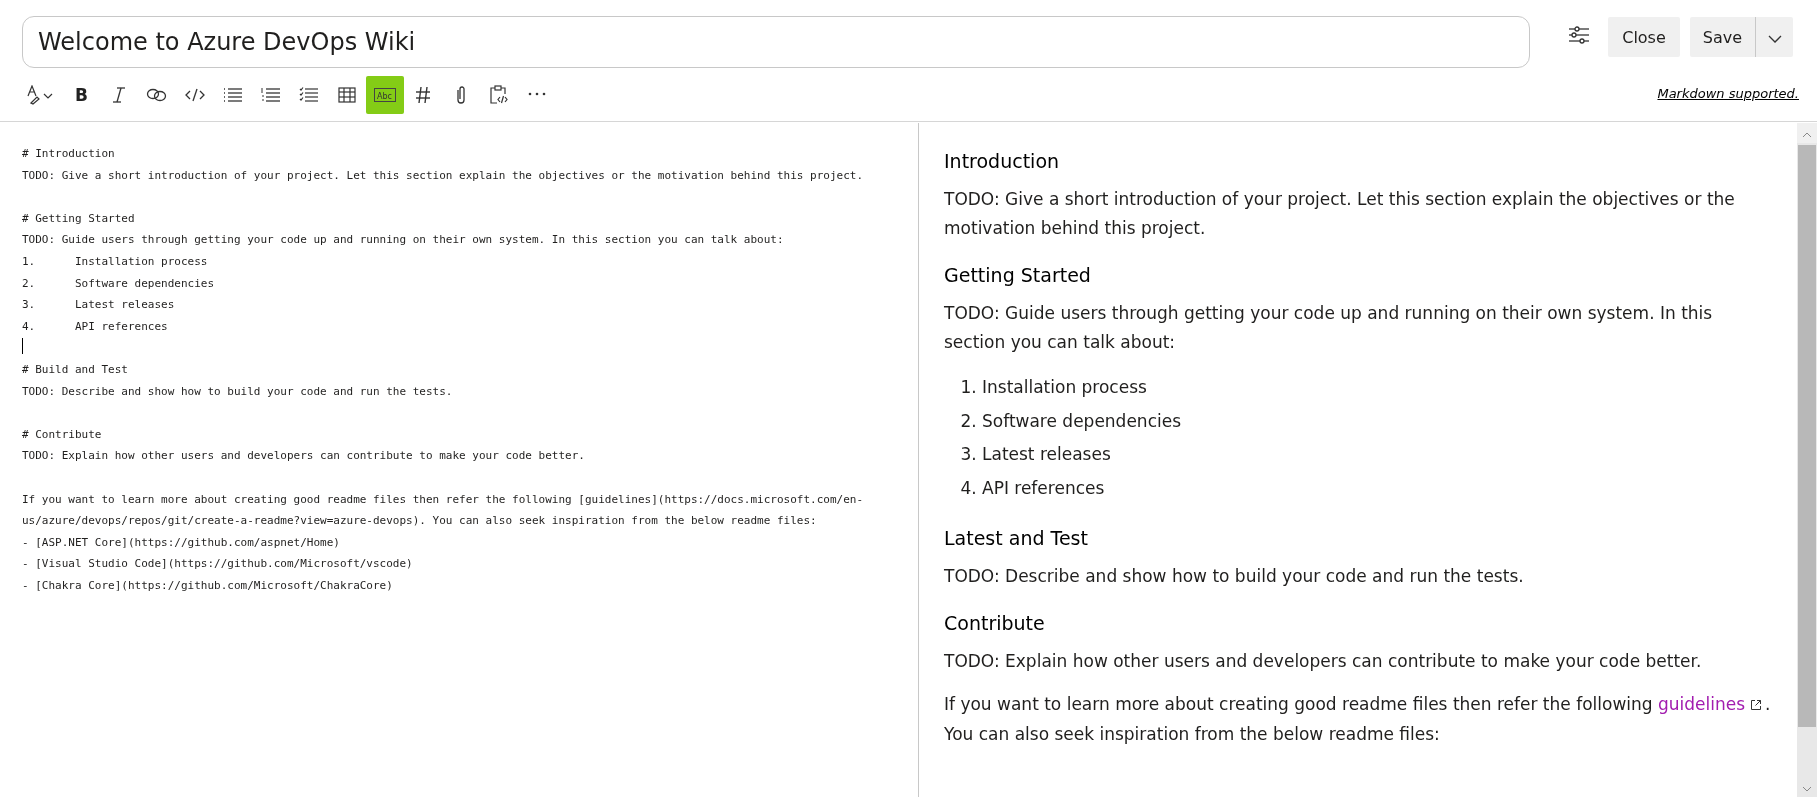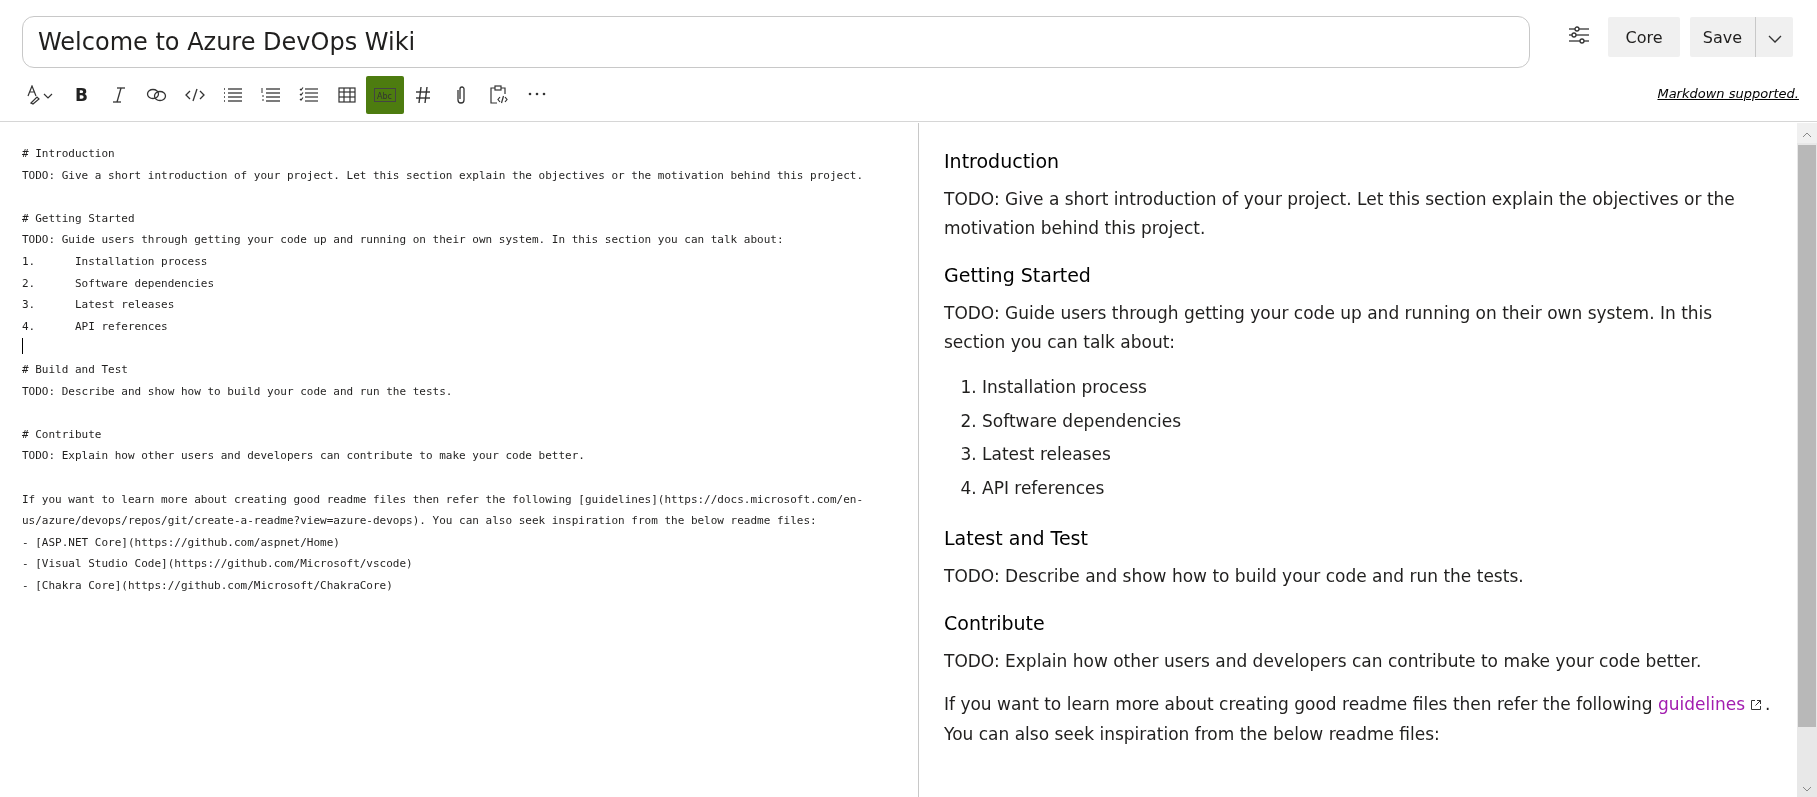--- a/index.html
+++ b/index.html
@@ -6,21 +6,21 @@
   body { width:1817px; height:797px; overflow:hidden; background:#fff; font-family:"Liberation Sans", sans-serif; color:#201f1e; position:relative; }
   .header { position:absolute; left:0; top:0; width:1817px; height:122px; border-bottom:1px solid #d6d6d6; box-sizing:border-box; }
   .title-input { position:absolute; left:22px; top:16px; width:1508px; height:52px; border:1px solid #c8c8c8; border-radius:12px; box-sizing:border-box; font-family:"DejaVu Sans", sans-serif; font-size:24px; color:#201f1e; padding:0 15px; outline:none; background:#fff; }
   .settings-btn { position:absolute; left:1562px; top:20px; width:34px; height:34px; display:flex; align-items:center; justify-content:center; cursor:pointer; }
   .btn { position:absolute; top:17px; height:40px; background:#f0f0f0; border-radius:2px; font-family:"DejaVu Sans", sans-serif; font-size:16px; color:#201f1e; display:flex; align-items:center; justify-content:center; cursor:pointer; box-sizing:border-box; }
   .close-btn { left:1608px; width:72px; }
   .save-btn { left:1690px; width:66px; border-right:1px solid #c8c8c8; border-top-right-radius:0; border-bottom-right-radius:0; }
   .save-dd { left:1756px; width:37px; border-top-left-radius:0; border-bottom-left-radius:0; }
   .toolbar { position:absolute; left:18px; top:76px; height:38px; display:flex; align-items:center; }
   .tb { width:38px; height:38px; display:flex; align-items:center; justify-content:center; cursor:pointer; border-radius:2px; }
-  .tb.active { background:#4d7c0f; }
+  .tb.active { background:#84cc16; }
   .tb svg { display:block; }
   .md-link { position:absolute; right:18px; top:86px; font-size:13px; font-style:italic; color:#000000; text-decoration:underline; font-family:"DejaVu Sans", sans-serif; cursor:pointer; }
   .editor { position:absolute; left:0; top:123px; width:919px; height:674px; border-right:1px solid #c8c8c8; box-sizing:border-box; overflow:hidden; }
   .editor-text { margin:0; padding:20px 22px; font-family:"DejaVu Sans Mono", monospace; font-size:11px; line-height:21.6px; color:#201f1e; white-space:pre-wrap; word-break:break-word; width:875px; outline:none; }
   .caret { display:inline-block; width:1px; height:16px; background:#000; vertical-align:-3px; }
   .preview { position:absolute; left:920px; top:123px; width:877px; height:674px; overflow:hidden; font-family:"DejaVu Sans", sans-serif; }
   .preview-inner { padding:6px 22px 0 24px; }
   .preview h2 { font-size:19px; font-weight:normal; margin:21px 0 13px 0; color:#000000; }
   .preview p { font-size:17px; line-height:29px; margin:0 0 14px 0; color:#201f1e; }
   .preview ol { margin:4px 0 22px 0; padding-left:38px; font-size:17px; }
@@ -45,21 +45,21 @@
         <line x1="1" y1="4" x2="21" y2="4"></line>
           <circle cx="9" cy="4" r="2" fill="#fff"></circle>
         <line x1="1" y1="10" x2="21" y2="10"></line>
           <circle cx="6" cy="10" r="2" fill="#fff"></circle>
         <line x1="1" y1="16" x2="21" y2="16"></line>
           <circle cx="14" cy="16" r="2" fill="#fff"></circle>
       </svg>
     </span>
   </div>
 
-  <div class="btn close-btn">Core</div>
+  <div class="btn close-btn">Close</div>
   <div class="btn save-btn">Save</div>
   <div class="btn save-dd">
     <span>
       <svg width="14" height="8" viewBox="0 0 14 8" fill="none" stroke="#333" stroke-width="1.3">
           <polyline points="1,1 7,7 13,1"></polyline>
         </svg>
     </span>
   </div>
 
   <div class="toolbar">

